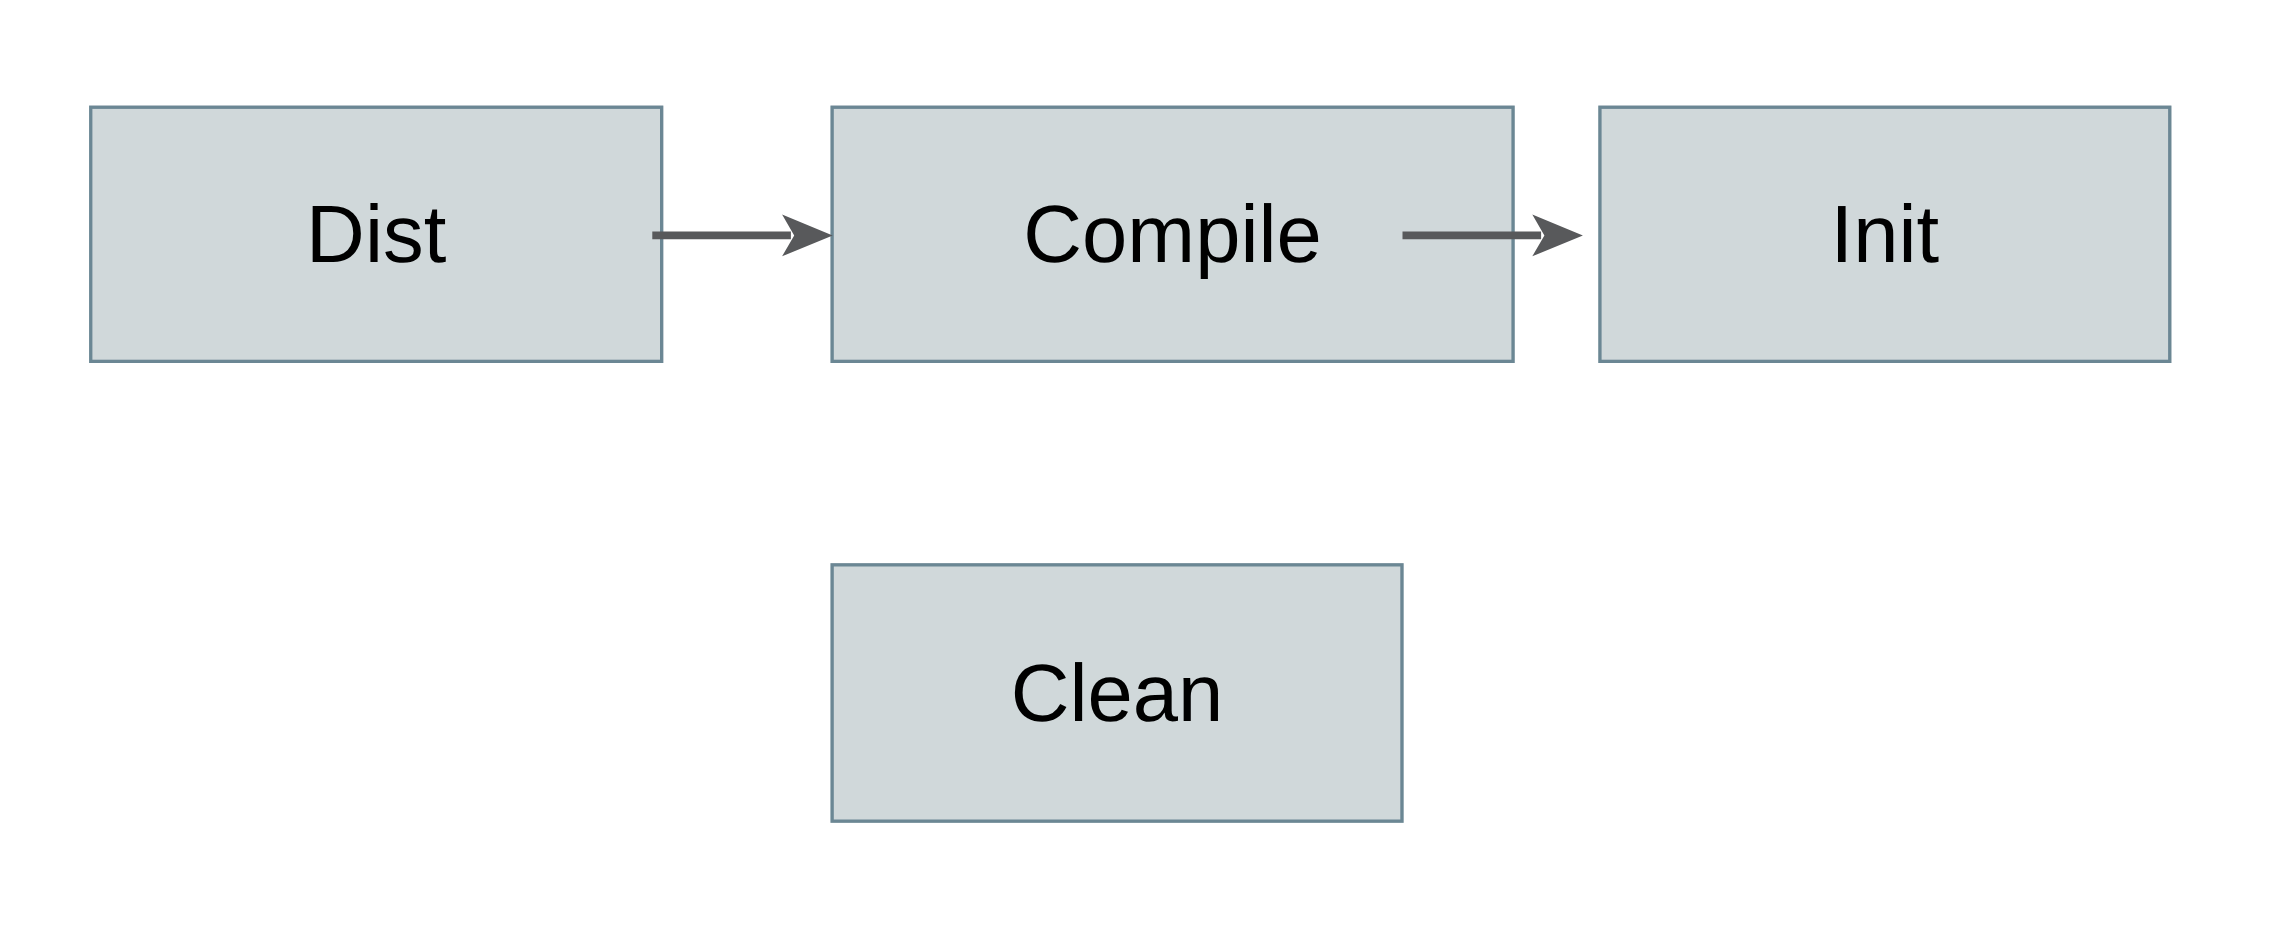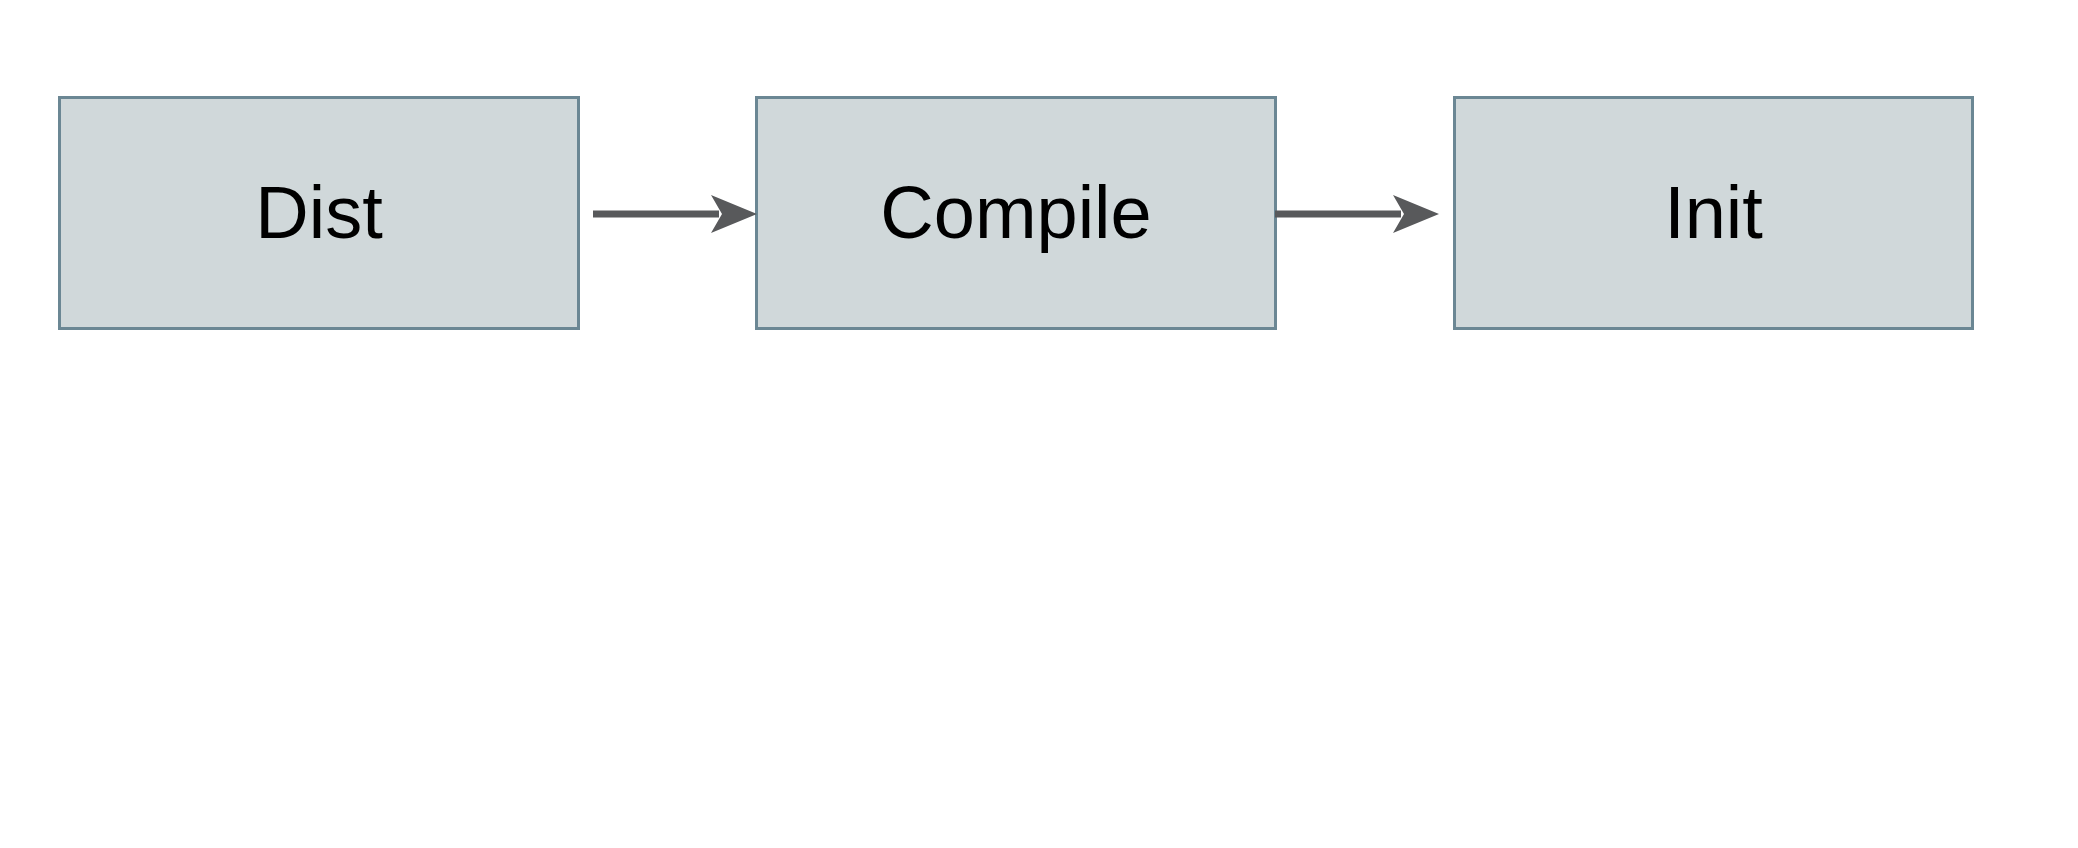--- a/index.html
+++ b/index.html
@@ -31,22 +31,22 @@
     font-family: "Liberation Sans", sans-serif;
     font-size: 74px;
     line-height: 1;
     color: #000000;
     font-weight: 400;
     letter-spacing: 0px;
     white-space: nowrap;
     user-select: none;
   }
   
-  #node-dist    { left: 58px;   top: 96px;  width: 522px; height: 234px; text-align: center; }
-  #node-compile { left: 755px;  top: 96px;  width: 522px; height: 234px; }
+  #node-dist    { left: 81px;   top: 96px;  width: 522px; height: 234px; text-align: center; }
+  #node-compile { left: 755px;  top: 96px;  width: 622px; height: 234px; }
   #node-init    { left: 1437px; top: 96px;  width: 521px; height: 234px; margin-left: 16px; }
   #node-clean   { left: 755px;  top: 512px; width: 521px; height: 236px; }
 
   .edge {
     position: absolute;
     overflow: visible;
   }
   #edge-dist-compile { left: 593px;  top: 188px; width: 166px; height: 52px; }
   #edge-compile-init { left: 1275px; top: 188px; width: 166px; height: 52px; }
 </style>
@@ -60,20 +60,23 @@
   </div>
 
   <div class="node" id="node-compile">
     <span class="node-label">Compile</span>
   </div>
 
   <div class="node" id="node-init">
     <span class="node-label">Init</span>
   </div>
 
+  <div class="node" id="node-clean">
+    <span class="node-label">Clean</span>
+  </div>
 
   <svg class="edge" id="edge-dist-compile" viewBox="0 0 166 52" width="166" height="52">
     <line x1="0" y1="26" x2="126" y2="26" stroke="#58595b" stroke-width="7"></line>
     <path d="M 164 26 L 118 7 L 129 26 L 118 45 Z" fill="#58595b"></path>
   </svg>
 
   <svg class="edge" id="edge-compile-init" viewBox="0 0 166 52" width="166" height="52">
     <line x1="0" y1="26" x2="126" y2="26" stroke="#58595b" stroke-width="7"></line>
     <path d="M 164 26 L 118 7 L 129 26 L 118 45 Z" fill="#58595b"></path>
   </svg>

